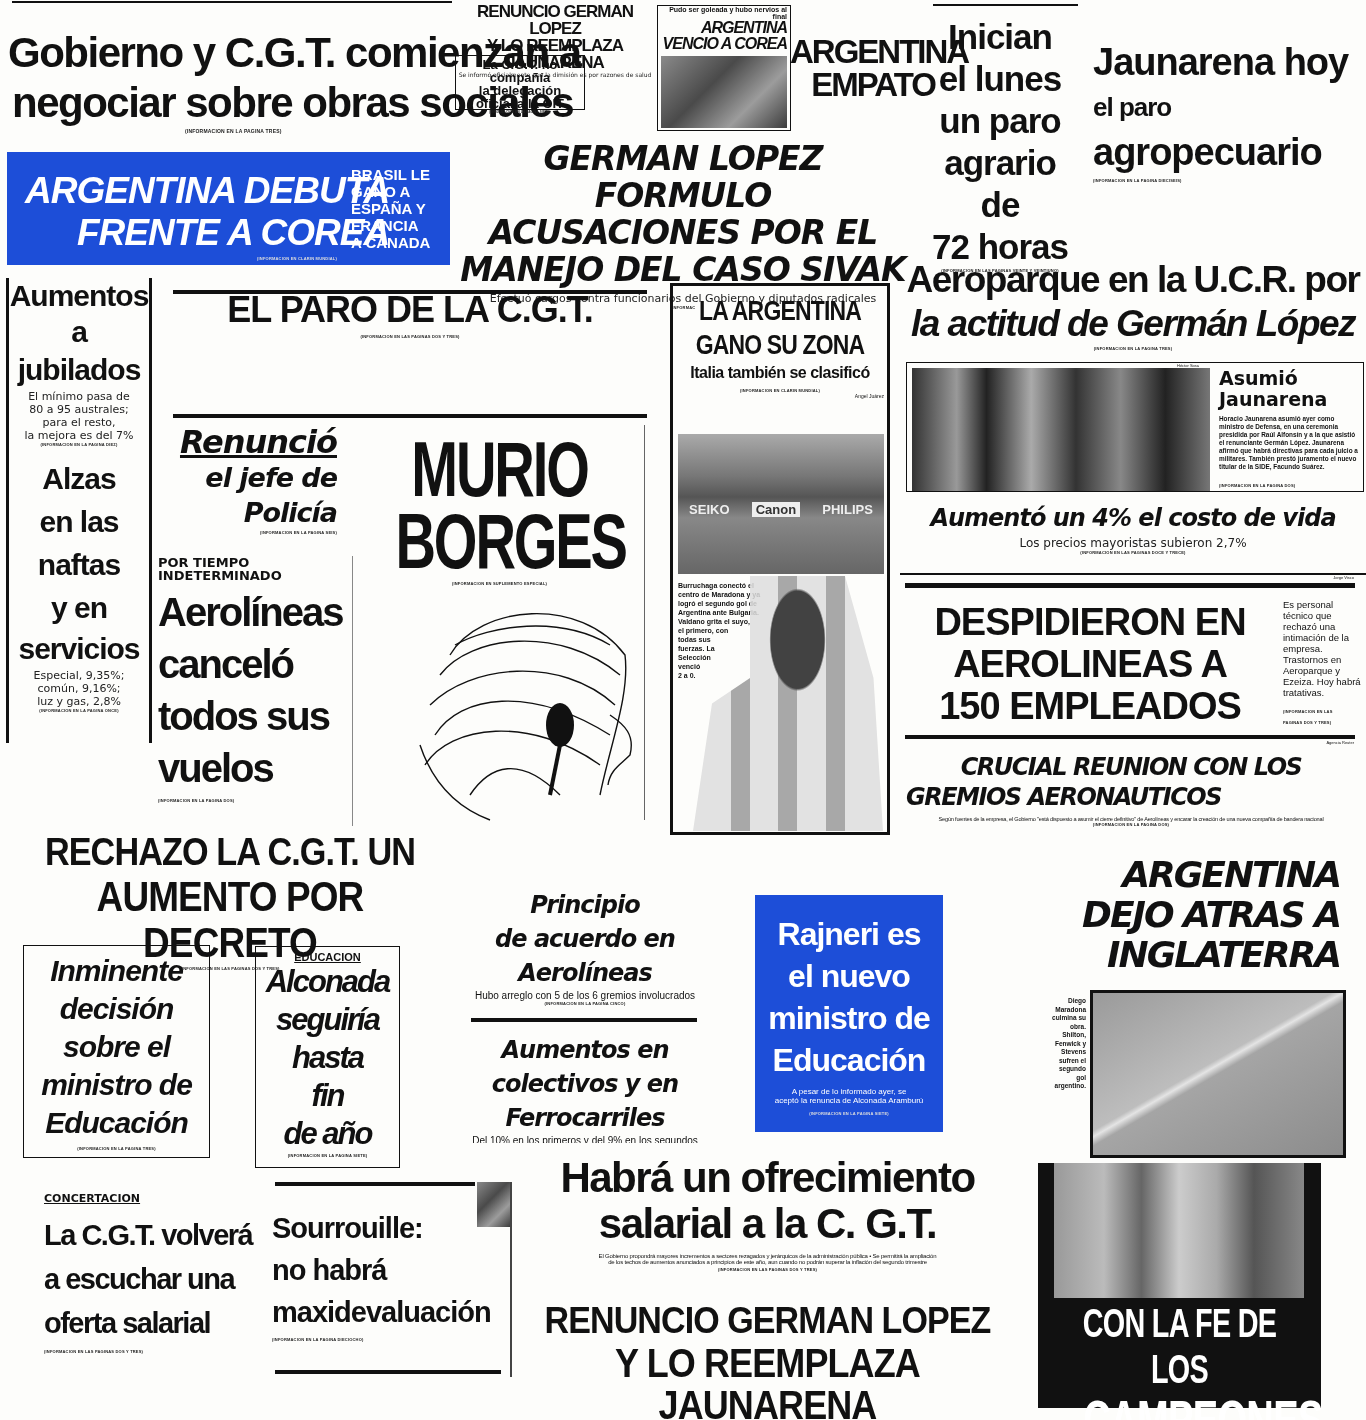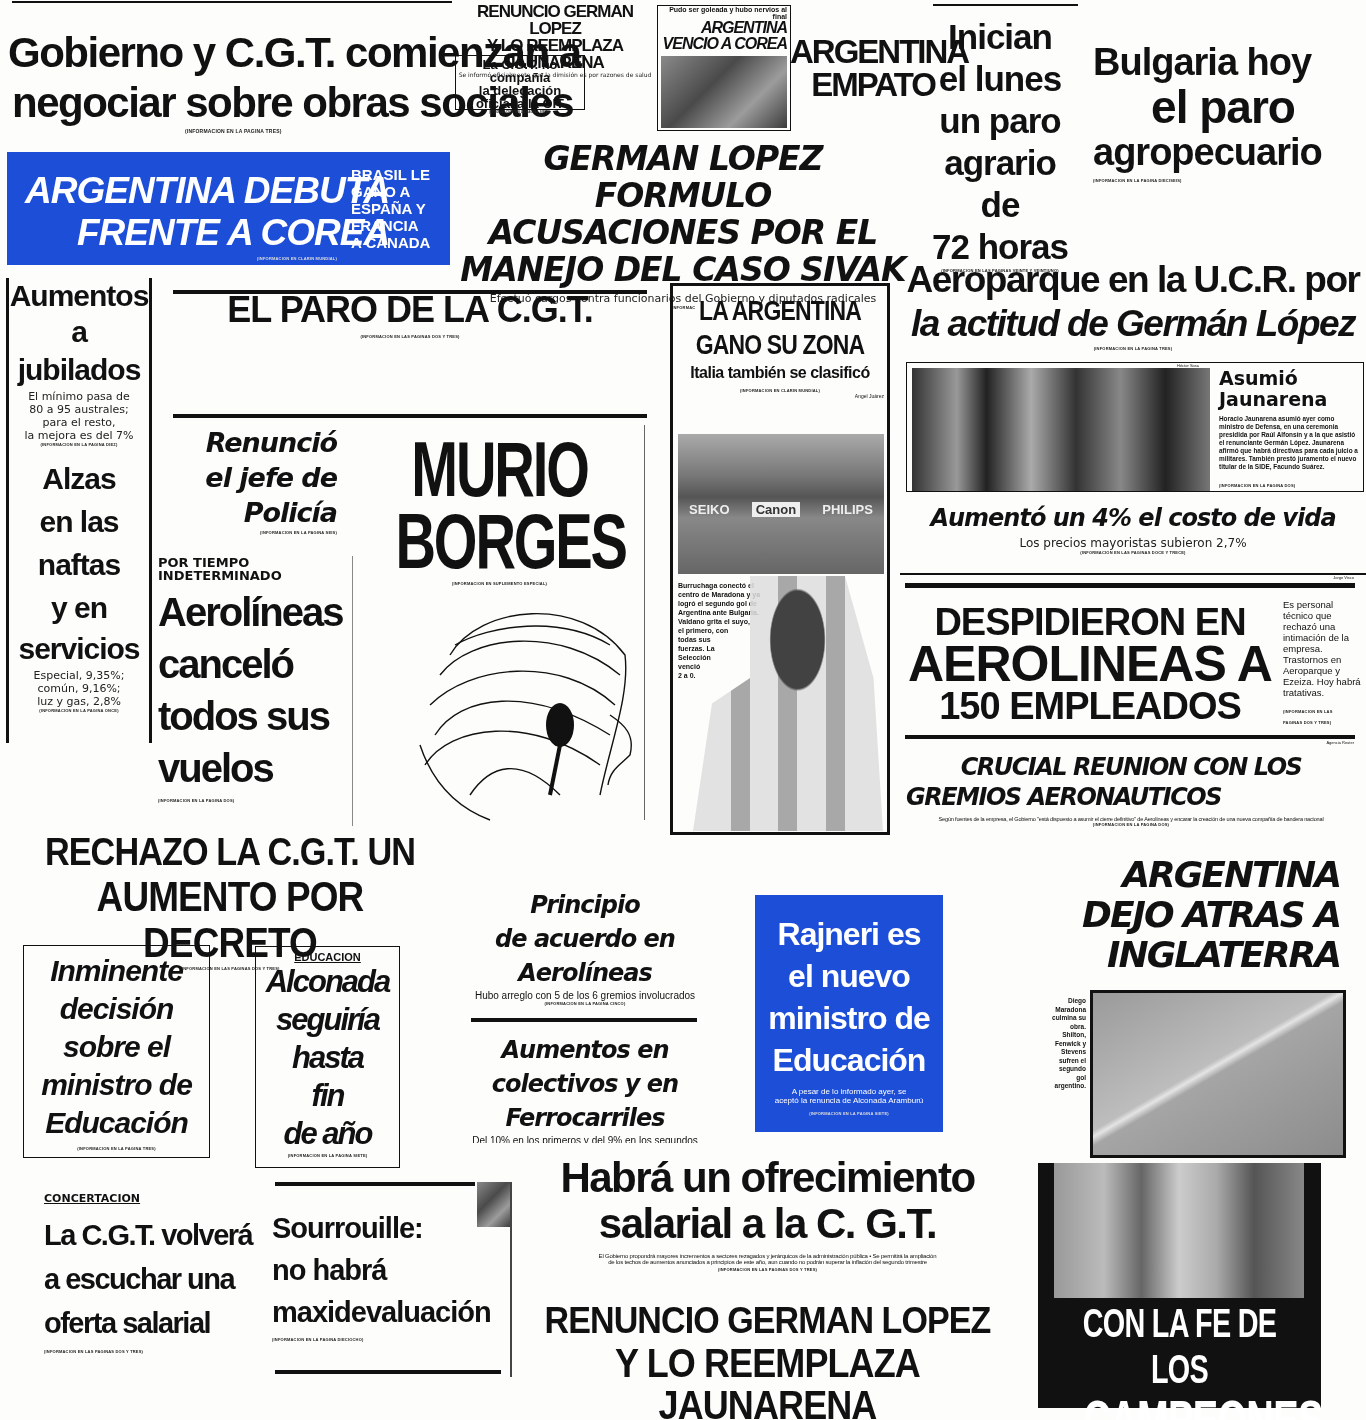--- a/index.html
+++ b/index.html
@@ -58,22 +58,22 @@
     <div class="hl" style="font-size:35px;line-height:42px;">Inician</div>
     <div class="hl" style="font-size:35px;line-height:42px;">el lunes</div>
     <div class="hl" style="font-size:35px;line-height:42px;">un paro</div>
     <div class="hl" style="font-size:35px;line-height:42px;">agrario de</div>
     <div class="hl" style="font-size:35px;line-height:42px;">72 horas</div>
   </div>
   <span class="info" style="font-size:4px;">(INFORMACION EN LAS PAGINAS VEINTE Y VEINTIUNO)</span>
 </div>
 
 <div class="clip" style="left:1093px;top:40px;width:260px;height:150px;">
-  <div class="hl" style="font-size:38px;line-height:45px;">Bulgaria hoy</div>
-  <div class="hl" style="font-size:46px;line-height:45px;text-align:center;">el paro</div>
+  <div class="hl" style="font-size:38px;line-height:45px;">Jaunarena hoy</div>
+  <div class="hl" style="font-size:26px;line-height:45px;">el paro</div>
   <div class="hl" style="font-size:38px;line-height:45px;">agropecuario</div>
   <span class="info" style="font-size:4px;margin-top:3px;">(INFORMACION EN LA PAGINA DIECISEIS)</span>
 </div>
 
 <div class="clip dark" style="left:7px;top:152px;width:443px;height:113px;">
   <div class="hl it white" style="position:absolute;left:18px;top:20px;font-size:37px;letter-spacing:-1px;">ARGENTINA DEBUTA</div>
   <div class="hl it white" style="position:absolute;left:70px;top:62px;font-size:37px;letter-spacing:-1px;">FRENTE A COREA</div>
   <div style="position:absolute;left:344px;top:14px;color:#fff;font-weight:bold;font-size:15px;line-height:17px;">
     <div>BRASIL LE</div>
     <div>GANO A</div>
@@ -119,21 +119,21 @@
 </div>
 
 <div class="clip c" style="left:170px;top:290px;width:480px;height:130px;">
   <div class="rule" style="left:3px;top:0;width:474px;height:4px;"></div>
   <div class="hl" style="font-size:36px;line-height:40px;">EL PARO DE LA C.G.T.</div>
   <span class="info" style="font-size:4px;margin-top:4px;">(INFORMACION EN LAS PAGINAS DOS Y TRES)</span>
   <div class="rule" style="left:3px;top:124px;width:474px;height:4px;"></div>
 </div>
 
 <div class="clip" style="left:162px;top:425px;width:175px;height:125px;text-align:right;">
-  <div class="hl it" style="font-size:27px;line-height:35px;font-family:'DejaVu Sans',sans-serif;">Renunció</div>
+  <div class="hl it" style="font-size:32px;line-height:35px;font-family:'DejaVu Sans',sans-serif;text-decoration:underline;">Renunció</div>
   <div class="hl it" style="font-size:27px;line-height:35px;font-family:'DejaVu Sans',sans-serif;">el jefe de</div>
   <div class="hl it" style="font-size:27px;line-height:35px;font-family:'DejaVu Sans',sans-serif;">Policía</div>
   <span class="info" style="font-size:4px;">(INFORMACION EN LA PAGINA SEIS)</span>
 </div>
 
 <div class="clip" style="left:158px;top:556px;width:195px;height:270px;border-right:1px solid #888;">
   <div class="hl" style="font-size:13px;font-family:'DejaVu Sans',sans-serif;letter-spacing:0;">POR TIEMPO</div>
   <div class="hl" style="font-size:13px;font-family:'DejaVu Sans',sans-serif;letter-spacing:0;">INDETERMINADO</div>
   <div class="hl" style="font-size:40px;line-height:52px;margin-top:4px;letter-spacing:-2px;">Aerolíneas</div>
   <div class="hl" style="font-size:40px;line-height:52px;letter-spacing:-2px;">canceló</div>
@@ -212,21 +212,21 @@
   <div class="sub" style="font-size:12px;">Los precios mayoristas subieron 2,7%</div>
   <span class="info" style="font-size:4px;">(INFORMACION EN LAS PAGINAS DOCE Y TRECE)</span>
   <div class="rule" style="left:0;top:73px;width:466px;height:2px;"></div>
 </div>
 
 <div class="clip" style="left:905px;top:575px;width:461px;height:175px;">
   <div style="position:absolute;right:12px;top:0;font-size:4px;">Jorge Visco</div>
   <div class="rule" style="left:0;top:8px;width:450px;height:5px;"></div>
   <div class="c" style="position:absolute;left:0;top:26px;width:370px;">
     <div class="hl" style="font-size:38px;line-height:42px;">DESPIDIERON EN</div>
-    <div class="hl" style="font-size:50px;line-height:42px;">AEROLINEAS A</div>
+    <div class="hl" style="font-size:38px;line-height:42px;">AEROLINEAS A</div>
     <div class="hl" style="font-size:38px;line-height:42px;">150 EMPLEADOS</div>
   </div>
   <div style="position:absolute;left:378px;top:24px;font-size:9.5px;line-height:11px;">
     <div>Es personal</div>
     <div>técnico que</div>
     <div>rechazó una</div>
     <div>intimación de la</div>
     <div>empresa.</div>
     <div>Trastornos en</div>
     <div>Aeroparque y</div>

